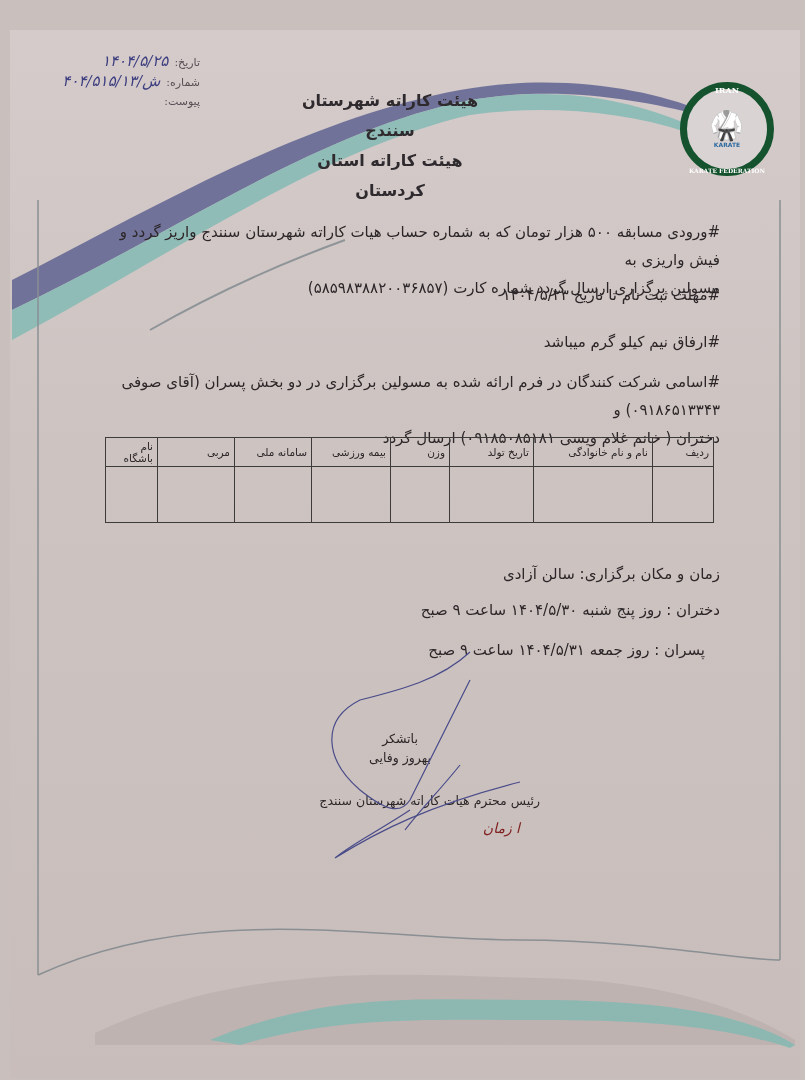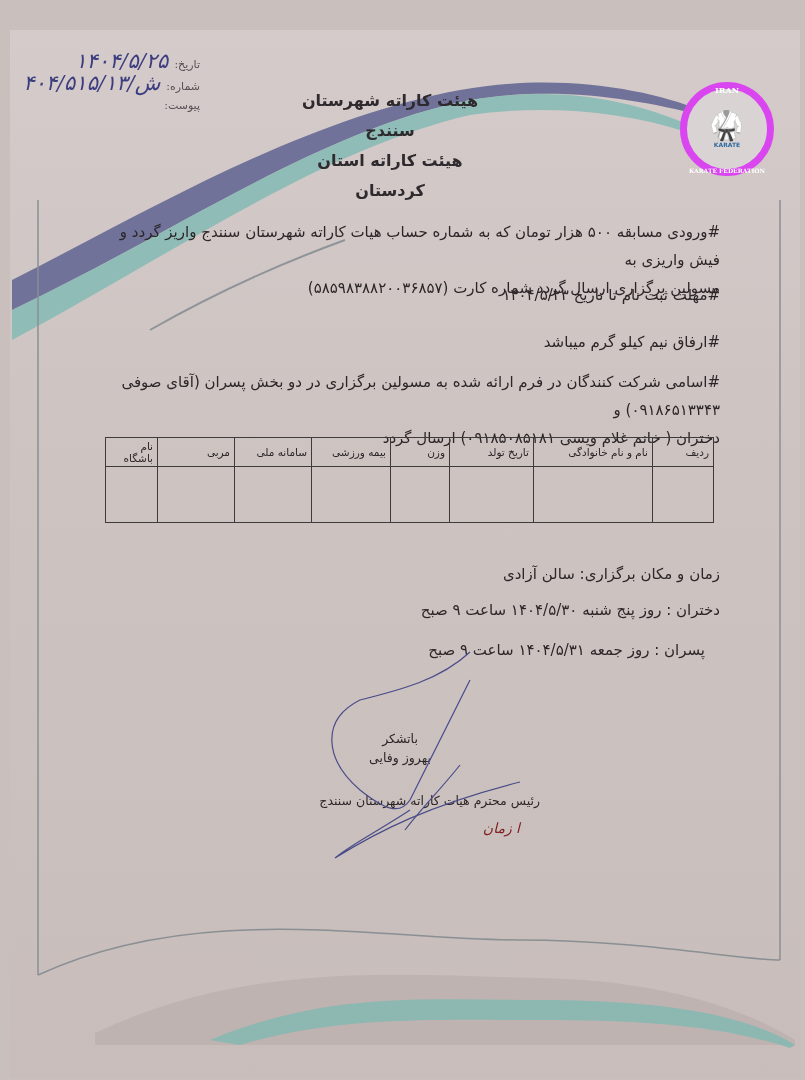--- a/index.html
+++ b/index.html
@@ -12,28 +12,28 @@
     .paper {
       position:absolute; left:10px; top:30px; width:790px; height:1048px;
       background:linear-gradient(180deg,#d4cbca 0%,#cdc4c2 40%,#c8bdbb 100%);
     }
     svg.deco { position:absolute; left:0; top:0; }
     .meta {
       position:absolute; left:10px; top:52px; width:190px; direction:rtl;
       font-size:11px; color:#5a4f55; line-height:19px;
     }
     .meta .row { display:flex; align-items:baseline; gap:6px; }
-    .meta .hand { font-family:"DejaVu Serif", serif; font-style:italic; font-size:21px; color:#3d3e80; direction:ltr; }
+    .meta .hand { font-family:"DejaVu Serif", serif; font-style:italic; font-size:15px; color:#3d3e80; direction:ltr; }
     .header {
       position:absolute; left:280px; top:86px; width:220px; text-align:center; direction:rtl;
       font-weight:bold; font-size:16px; color:#2f2a2e; line-height:30px;
     }
     .logo {
       position:absolute; left:680px; top:82px; width:94px; height:94px;
-      border-radius:50%; border:7px solid #d946ef; box-sizing:border-box;
+      border-radius:50%; border:7px solid #14532d; box-sizing:border-box;
       background:#d9d3d3; display:flex; align-items:center; justify-content:center;
     }
     .logo-text-top { position:absolute; top:-4px; left:0; width:100%; text-align:center; color:#fff; font-size:8px; font-weight:bold; font-family:"DejaVu Serif", serif; }
     .logo-text-bottom { position:absolute; bottom:-5px; left:0; width:100%; text-align:center; color:#fff; font-size:6px; font-weight:bold; font-family:"DejaVu Serif", serif; }
     .logo-inner { display:flex; flex-direction:column; align-items:center; }
     .logo-inner .fig { font-size:28px; color:#3a86c6; line-height:30px; }
     .logo-inner .brand { font-size:6px; font-weight:bold; color:#2e6aa0; }
     .body-text {
       position:absolute; left:100px; width:620px; direction:rtl; text-align:right;
       font-size:15px; color:#2c2628; line-height:28px;

